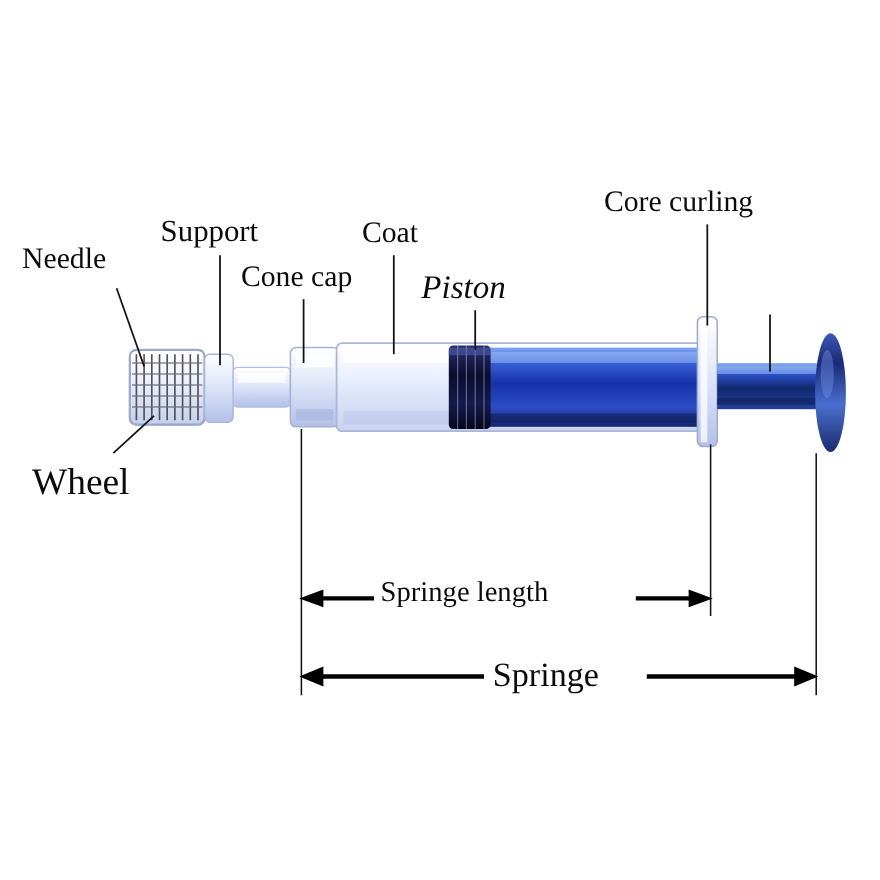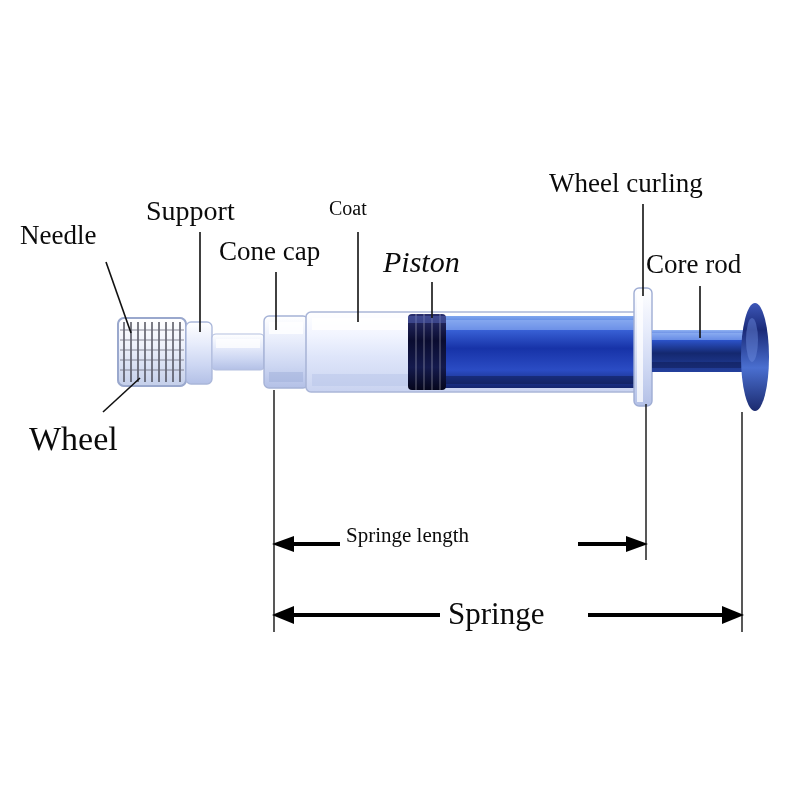--- a/index.html
+++ b/index.html
@@ -29,26 +29,26 @@
   .lbl {
     position: absolute;
     color: #0b0b0b;
     font-family: "Liberation Serif", serif;
     white-space: nowrap;
     line-height: 1;
   }
   .lbl-needle    { left: 20px;  top: 222px; font-size: 27px; }
   .lbl-support   { left: 146px; top: 197px; font-size: 28px; }
   .lbl-conecap   { left: 219px; top: 238px; font-size: 27px; font-family: Liberation Serif, serif; }
-  .lbl-coat      { left: 329px; top: 198px; font-size: 20px; }
+  .lbl-coat      { left: 329px; top: 198px; font-size: 27px; }
   .lbl-piston    { left: 383px; top: 247px; font-size: 30px; font-style: italic; }
   .lbl-curling   { left: 549px; top: 170px; font-size: 27px; }
   .lbl-corerod   { left: 646px; top: 251px; font-size: 27px; }
   .lbl-wheel     { left: 29px;  top: 422px; font-size: 34px; }
-  .lbl-springelen{ left: 346px; top: 525px; font-size: 21px; }
+  .lbl-springelen{ left: 346px; top: 525px; font-size: 26px; }
   .lbl-springe   { left: 448px; top: 598px; font-size: 31px; }
 </style>
 </head>
 <body>
 
 <div id="stage">
 
   <svg class="diagram" viewBox="0 0 800 800">
     <defs>
       <linearGradient id="gBarrel" x1="0" y1="0" x2="0" y2="1">
@@ -202,19 +202,18 @@
       <line x1="588" y1="615" x2="730" y2="615"></line>
       <polygon points="744,615 722,606 722,624" stroke="none"></polygon>
     </g>
   </svg>
 
   <div class="lbl lbl-needle">Needle</div>
   <div class="lbl lbl-support">Support</div>
   <div class="lbl lbl-conecap">Cone cap</div>
   <div class="lbl lbl-coat">Coat</div>
   <div class="lbl lbl-piston">Piston</div>
-  <div class="lbl lbl-curling">Wheel curling</div>
-  <div class="lbl lbl-corerod">Core rod</div>
+  <div class="lbl lbl-curling">Core curling</div>
   <div class="lbl lbl-wheel">Wheel</div>
   <div class="lbl lbl-springelen">Springe length</div>
   <div class="lbl lbl-springe">Springe</div>
 
 </div>
 
 </body></html>

